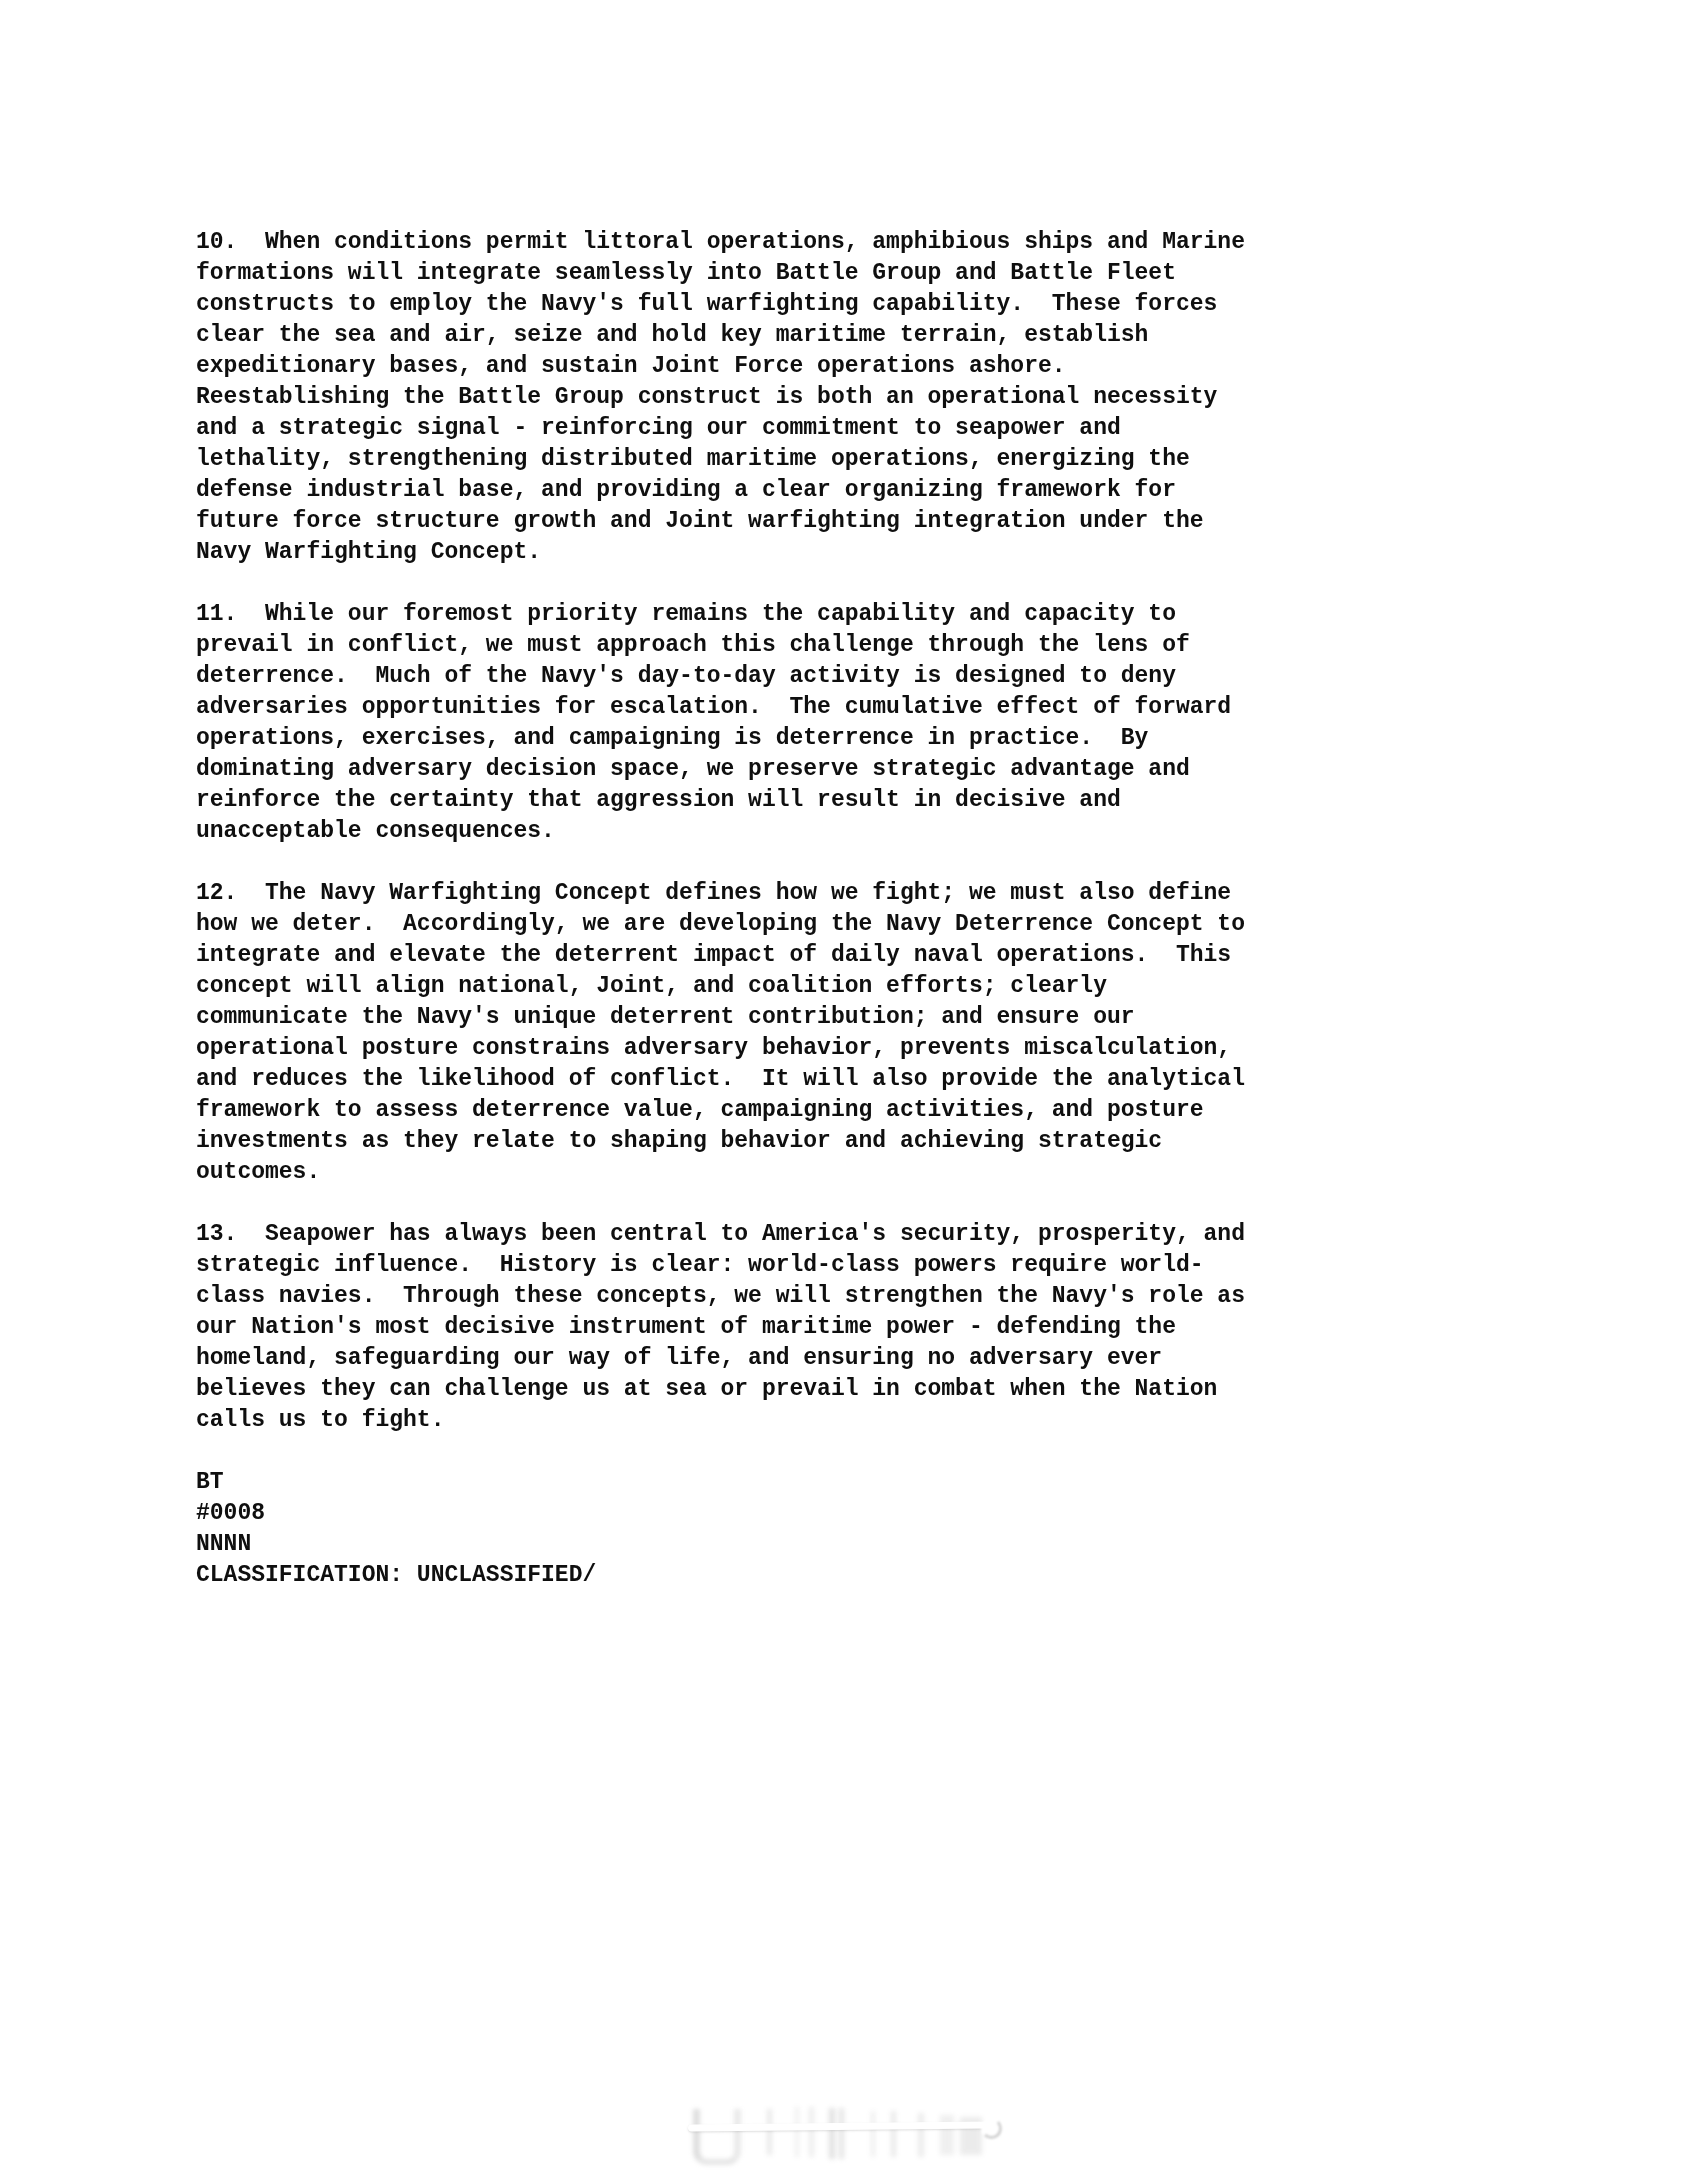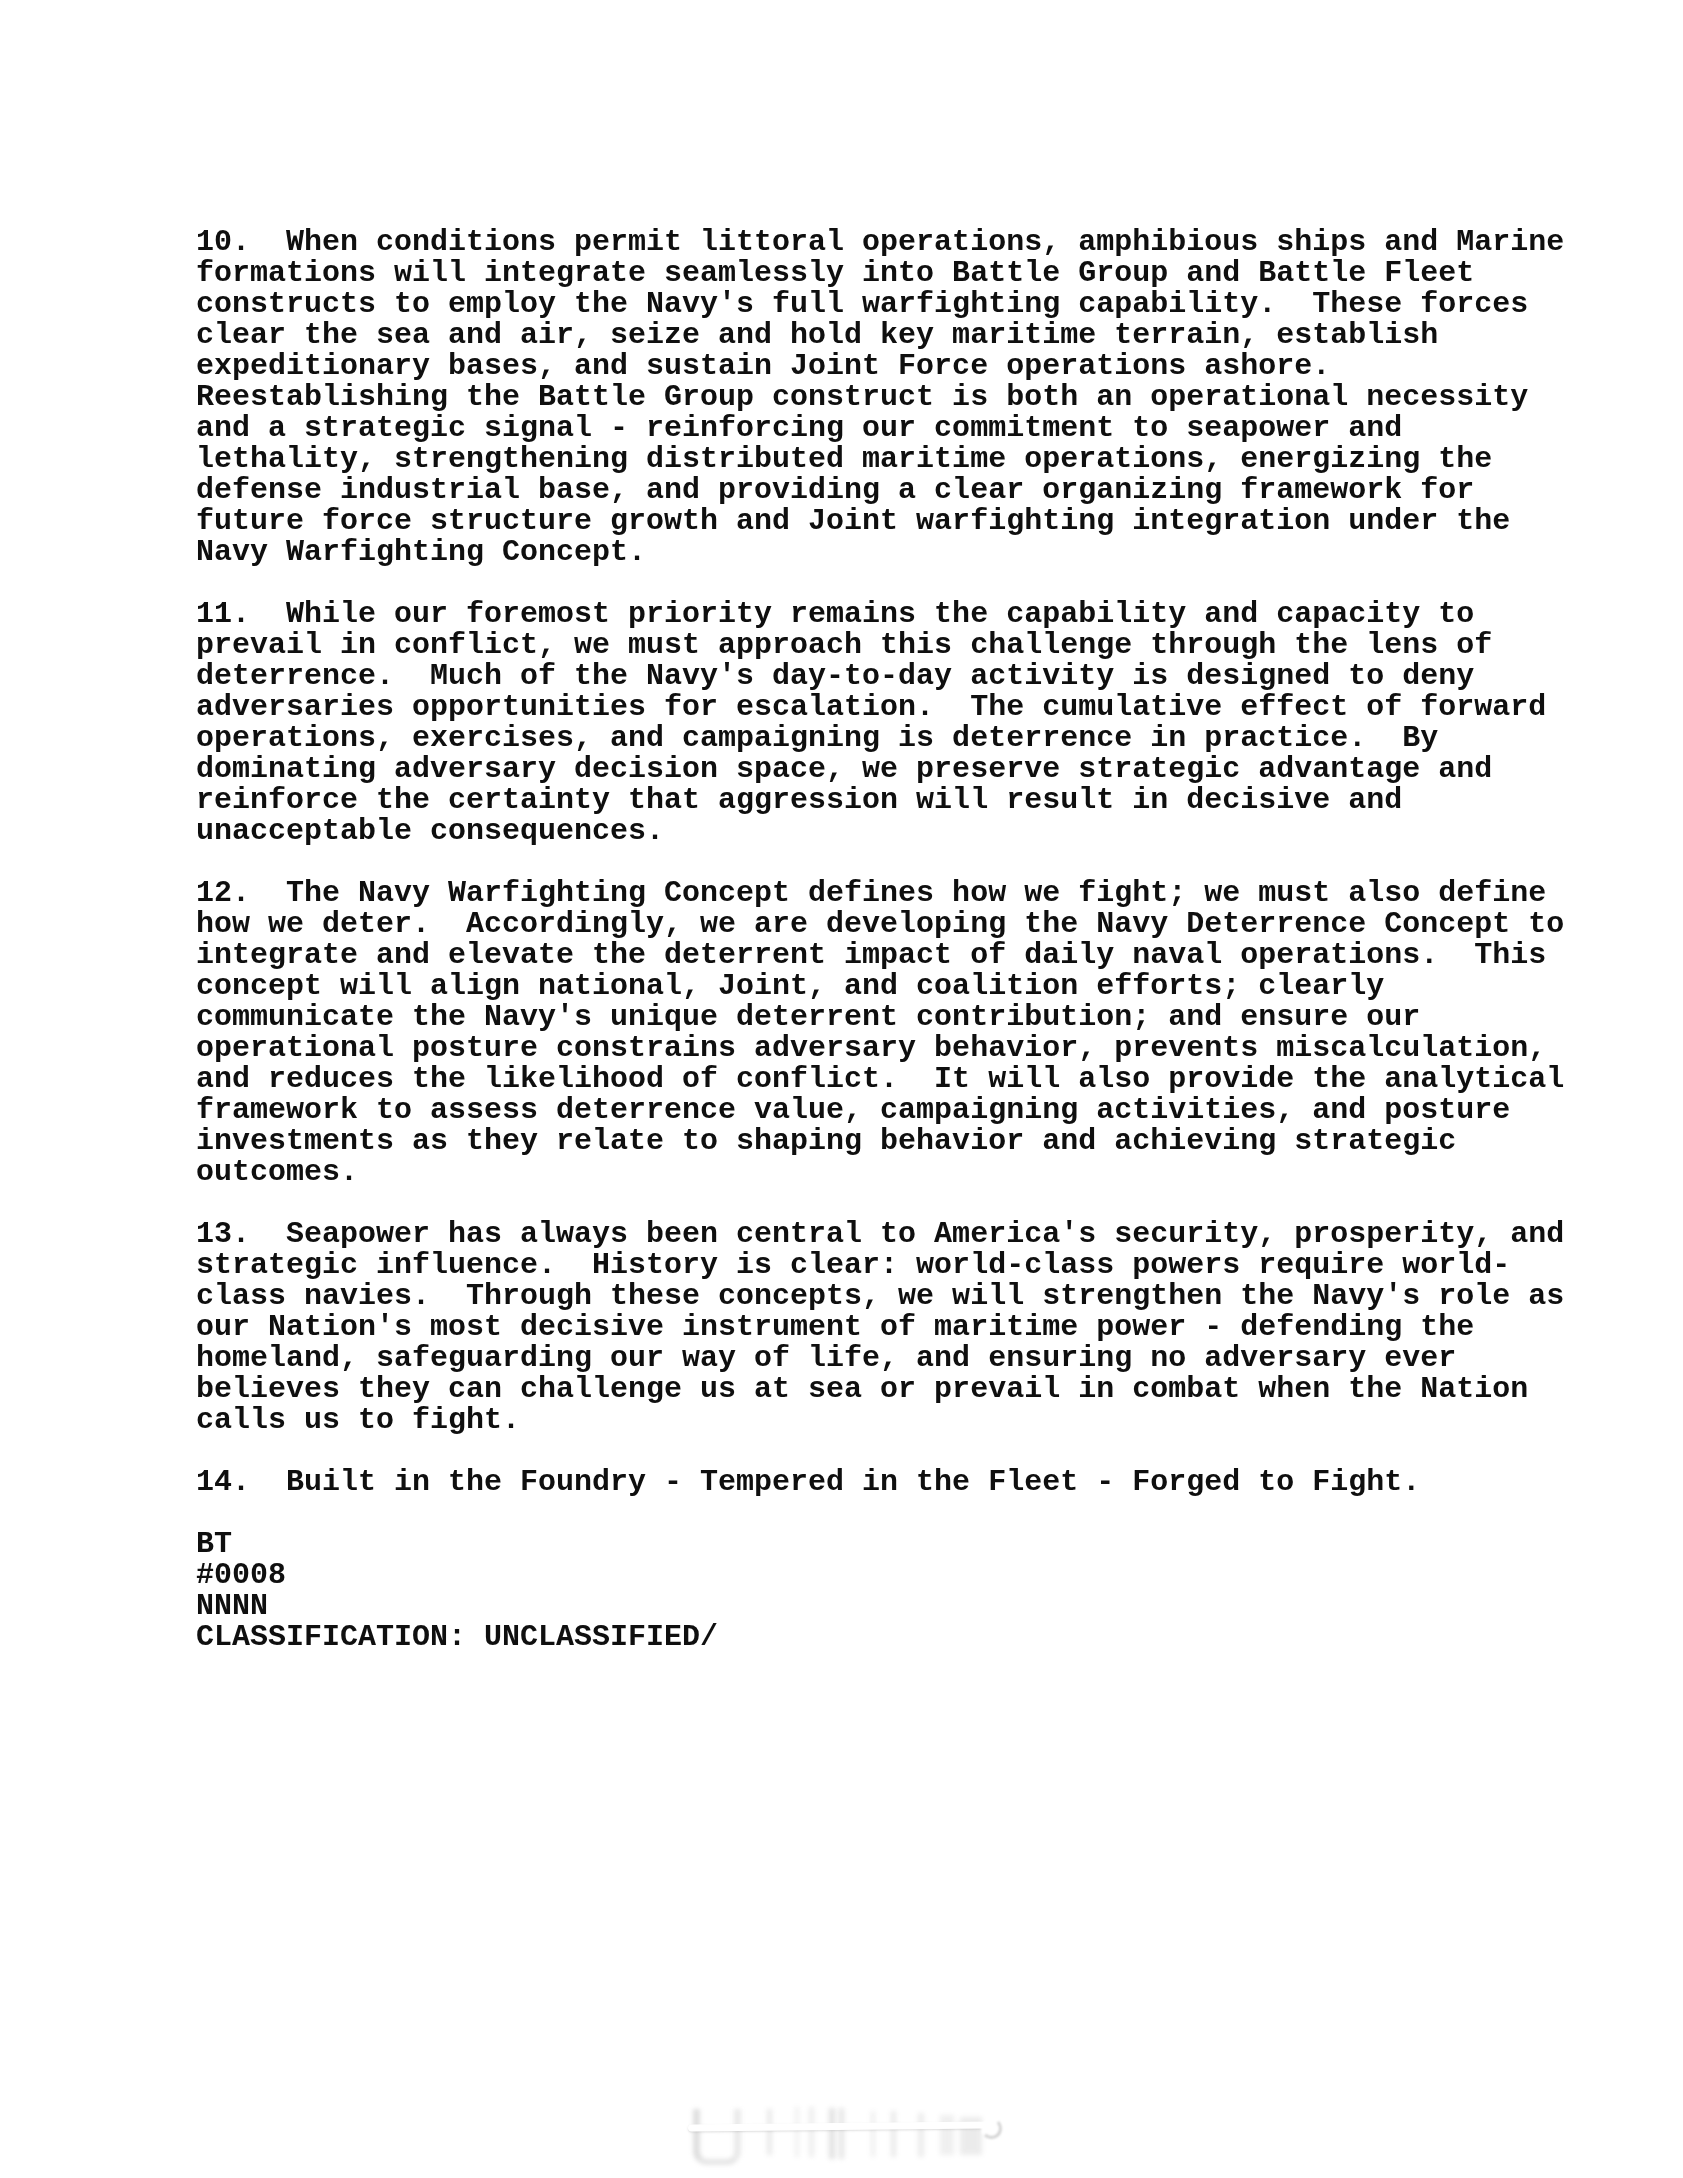--- a/index.html
+++ b/index.html
@@ -22,21 +22,21 @@
   .doc {
     position: absolute;
     left: 196px;
     top: 227px;
     color: #0f0f0f;
   }
   pre.para {
     margin: 0 0 31px 0;
     padding: 0;
     font-family: "Liberation Mono", "DejaVu Sans Mono", monospace;
-    font-size: 30px;
+    font-size: 23px;
     line-height: 31px;
     font-weight: 700;
     color: #0f0f0f;
     white-space: pre;
     letter-spacing: 0;
   }
   pre.para.last {
     margin-bottom: 0;
   }
   
@@ -123,21 +123,20 @@
 framework to assess deterrence value, campaigning activities, and posture
 investments as they relate to shaping behavior and achieving strategic
 outcomes.</pre>
     <pre class="para">13.  Seapower has always been central to America's security, prosperity, and
 strategic influence.  History is clear: world-class powers require world-
 class navies.  Through these concepts, we will strengthen the Navy's role as
 our Nation's most decisive instrument of maritime power - defending the
 homeland, safeguarding our way of life, and ensuring no adversary ever
 believes they can challenge us at sea or prevail in combat when the Nation
 calls us to fight.</pre>
-    <pre class="para">14.  Built in the Foundry - Tempered in the Fleet - Forged to Fight.</pre>
     <pre class="para last">BT
 #0008
 NNNN
 CLASSIFICATION: UNCLASSIFIED/</pre>
   </div>
 
   <div class="smudge">
     <div class="u-shape"></div>
     <div class="b1"></div>
     <div class="b2"></div>

